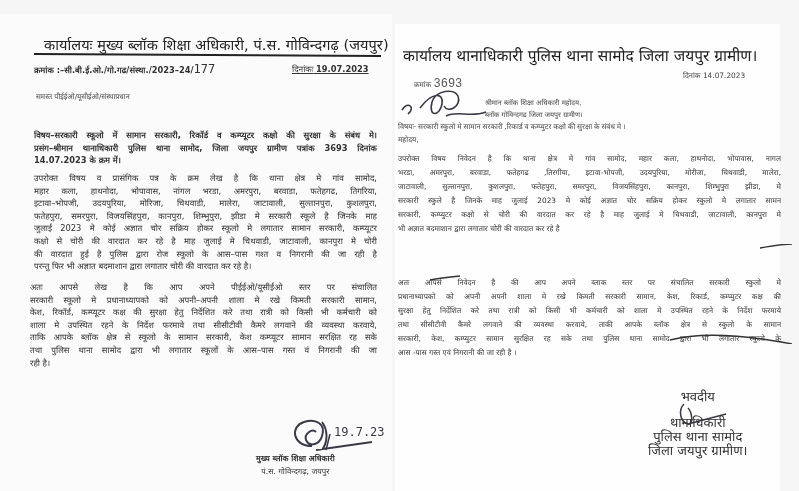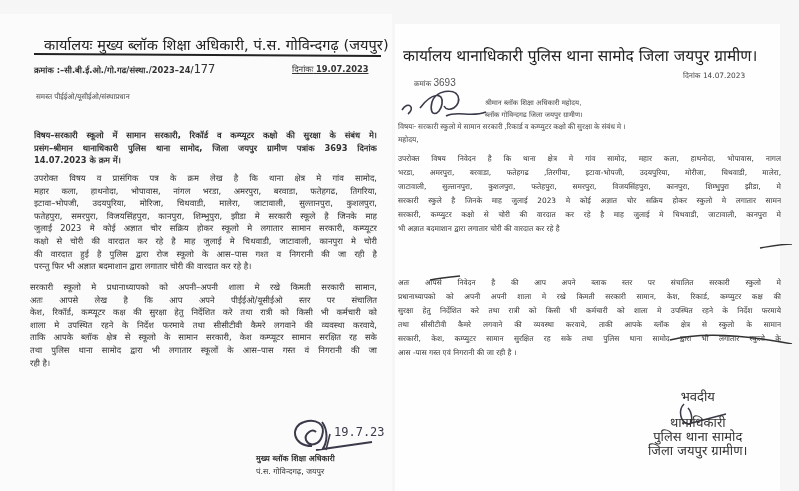--- a/index.html
+++ b/index.html
@@ -22,26 +22,26 @@
   .l-date b { font-weight:bold; }
   .l-to { left:36px; top:91px; font-size:7.2px; line-height:11px; color:#444; white-space:normal; width:300px; }
 
   .para { position:absolute; font-size:8.3px; line-height:12.6px; color:#333; text-align:justify; white-space:normal; }
   .para .line { display:block; text-align-last:justify; white-space:nowrap; overflow:hidden; }
   .para .line.last { text-align-last:left; }
 
   .l-subject { left:34px; top:129px; width:343px; font-weight:bold; }
   .l-body1 { left:34px; top:172px; width:343px; }
   .l-body2 { left:30px; top:318px; width:347px; }
-  .l-sign-block { left:260px; top:460px; font-size:7.8px; line-height:13px; text-align:left; font-weight:bold; color:#333; }
+  .l-sign-block { left:260px; top:460px; font-size:7.8px; line-height:13px; text-align:center; font-weight:bold; color:#333; }
 
   .r-title { left:403px; top:44px; font-size:15.5px; color:#1d1d1d; }
   .r-date { left:683px; top:70px; font-size:7.4px; color:#444; }
   .r-ref { left:414px; top:77px; font-size:7.2px; color:#444; }
-  .r-ref-hand { font-family:Liberation Sans, sans-serif; font-size:10px; color:#555; }
+  .r-ref-hand { font-family:Liberation Mono, monospace; font-size:12px; color:#555; }
   .r-to { left:485px; top:97px; font-size:7px; line-height:12px; color:#444; }
   .r-subject { left:398px; top:121px; font-size:7.3px; color:#444;font-family:Liberation Serif, serif; }
   .r-greet { left:398px; top:134px; font-size:7.3px; color:#444; }
   .r-body1 { left:398px; top:152px; width:383px; font-size:7.4px; line-height:14px; }
   .r-body2 { left:398px; top:276px; width:383px; font-size:7.4px; line-height:14px; }
   .r-sign-block { left:648px; top:390px; font-size:13px; line-height:14px; text-align:center; color:#333; }
 
   .pen { position:absolute; }
 </style>
 </head>
@@ -73,22 +73,22 @@
   <span class="line">महार कला, हाथनोदा, भोपावास, नांगल भरडा, अमरपुरा, बरवाडा, फतेहगढ, तिगरिया,</span>
   <span class="line">इटावा–भोपजी, उदयपुरिया, मोरिजा, चिथवाडी, मालेरा, जाटावाली, सुल्तानपुरा, कुशलपुरा,</span>
   <span class="line">फतेहपुरा, समरपुरा, विजयसिंहपुरा, कानपुरा, शिम्भुपुरा, झीडा मे सरकारी स्कूले है जिनके माह</span>
   <span class="line">जुलाई 2023 मे कोई अज्ञात चोर सक्रिय होकर स्कूलो मे लगातार सामान सरकारी, कम्प्यूटर</span>
   <span class="line">कक्षो से चोरी की वारदात कर रहे है माह जुलाई मे चिथवाडी, जाटावाली, कानपुरा मे चोरी</span>
   <span class="line">की वारदात हुई है पुलिस द्वारा रोज स्कूलो के आस–पास गश्त व निगरानी की जा रही है</span>
   <span class="line last">परन्तु फिर भी अज्ञात बदमाशान द्वारा लगातार चोरी की वारदात कर रहे है।</span>
 </div>
 
 <div class="para l-body2" style="top:281px;">
+  <span class="line">        अतः आपसे लेख है कि आप अपने पीईईओ/यूसीईओ स्तर पर संचालित</span>
   <span class="line">सरकारी स्कूलो मे प्रधानाध्यापको को अपनी–अपनी शाला मे रखे किमती सरकारी सामान,</span>
-  <span class="line">        अतः आपसे लेख है कि आप अपने पीईईओ/यूसीईओ स्तर पर संचालित</span>
   <span class="line">केश, रिकॉर्ड, कम्प्यूटर कक्ष की सुरक्षा हेतु निर्देशित करे तथा रात्री को किसी भी कर्मचारी को</span>
   <span class="line">शाला मे उपस्थित रहने के निर्देश फरमावे तथा सीसीटीवी कैमरे लगवाने की व्यवस्था करवाये,</span>
   <span class="line">ताकि आपके ब्लॉक क्षेत्र से स्कूलो के सामान सरकारी, केश कम्प्यूटर सामान सरक्षित रह सके</span>
   <span class="line">तथा पुलिस थाना सामोद द्वारा भी लगातार स्कूलों के आस–पास गस्त वं निगरानी की जा</span>
   <span class="line last">रही है।</span>
 </div>
 
 <svg class="pen" style="left:282px;top:416px;" width="110" height="42" viewBox="0 0 110 42">
   <path d="M30 30 C10 30 8 10 22 6 C34 2 44 8 40 20 C38 28 28 32 24 24 C22 18 30 12 34 16 M40 6 C46 14 46 26 40 34 M34 34 L90 26" fill="none" stroke="#3a3a4a" stroke-width="2"></path>
   <path d="M44 34 L48 18" fill="none" stroke="#3a3a4a" stroke-width="1.5"></path>

